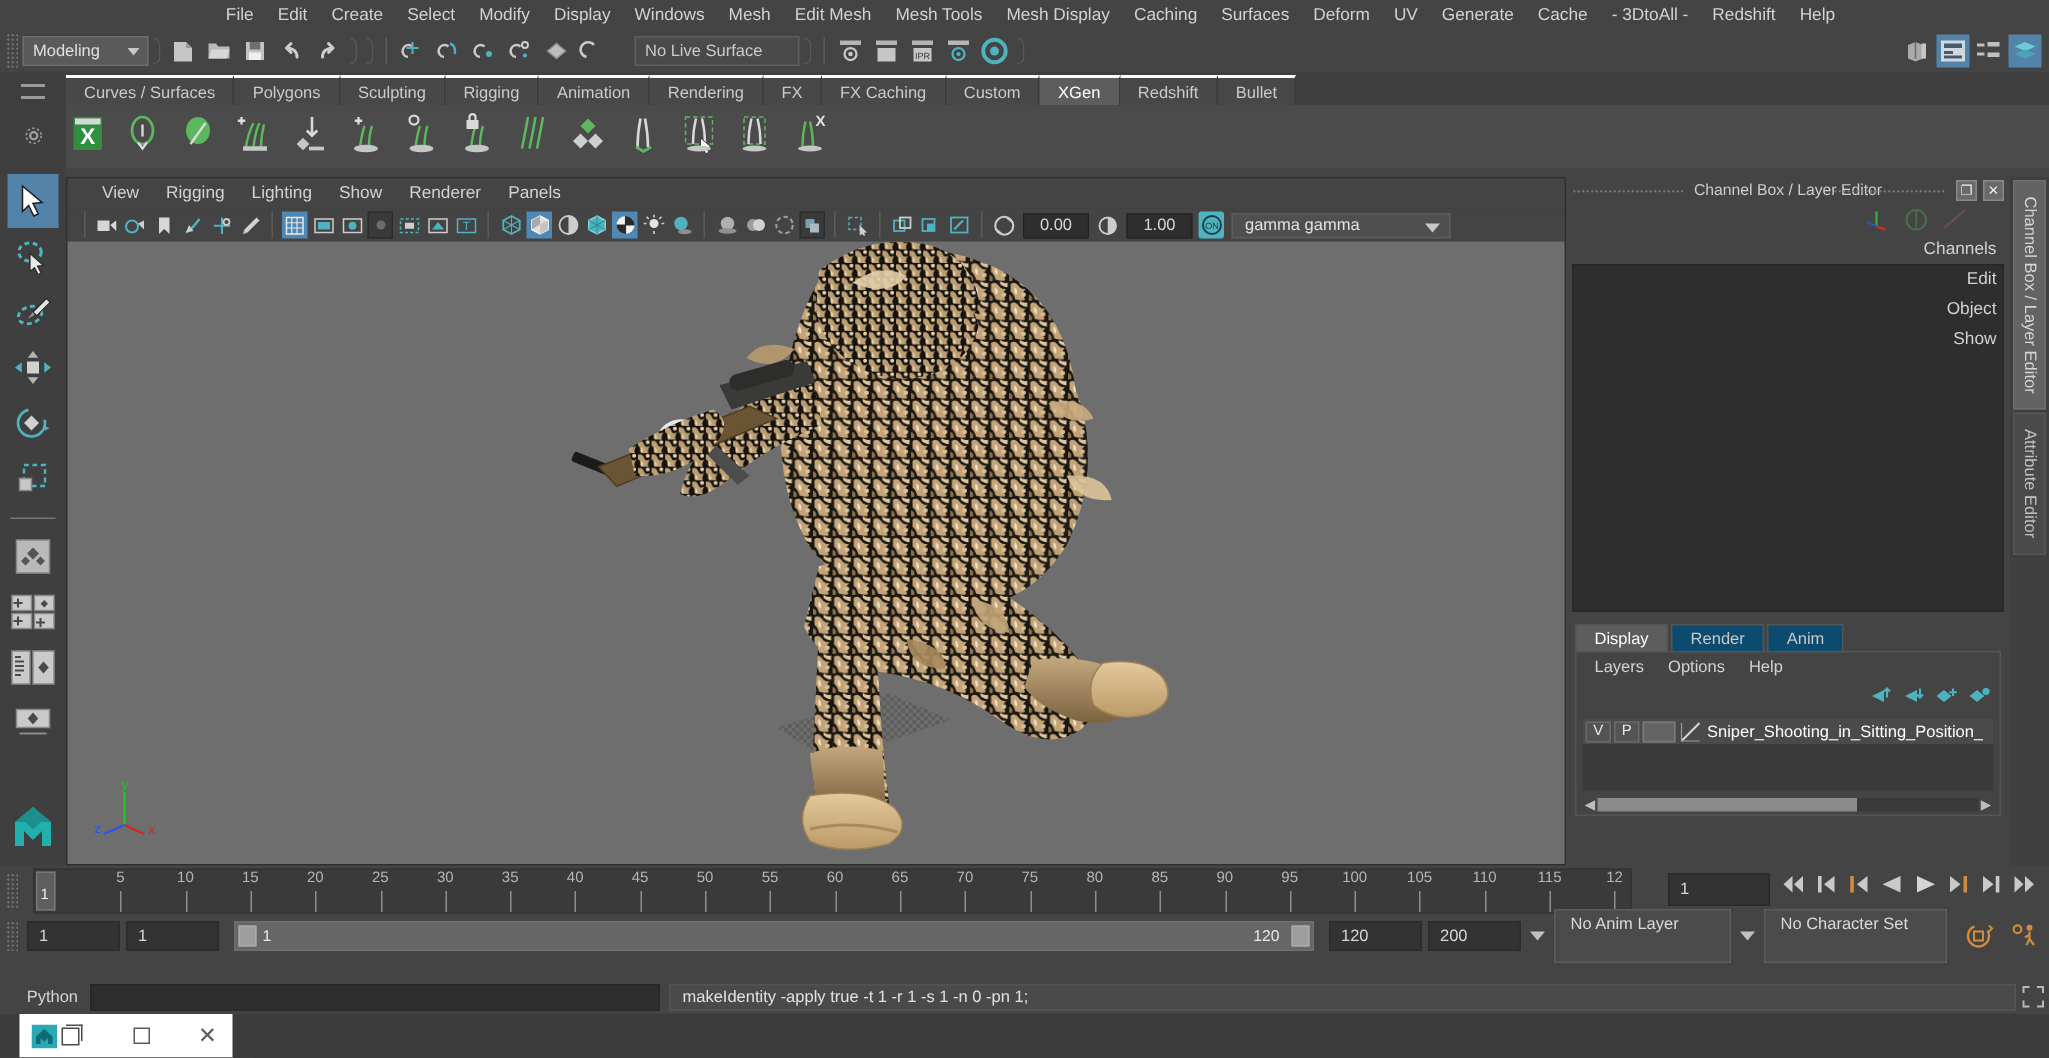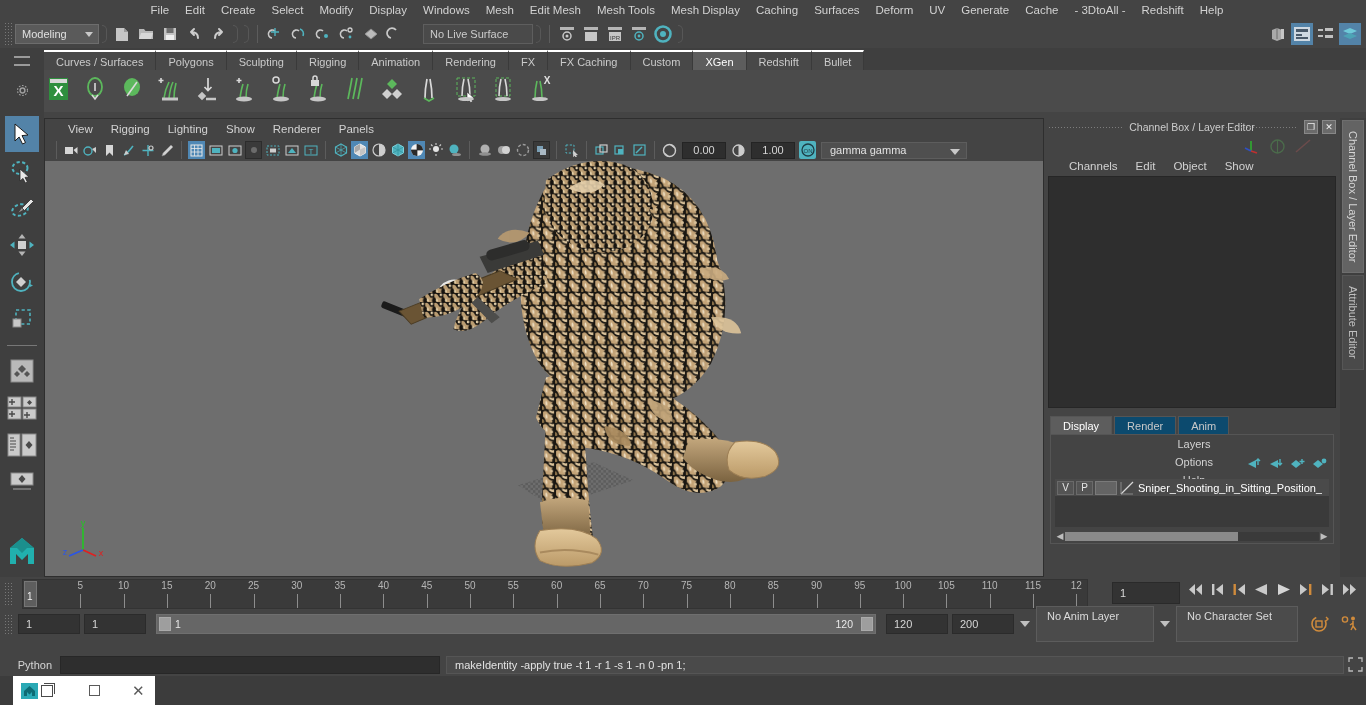--- a/index.html
+++ b/index.html
@@ -146,34 +146,34 @@
     background-image: radial-gradient(#7d7d7d 0.6px, transparent 0.7px);
     background-size: 3px 3px;
   }
   .rp-title .dotsL { left: 4px; } .rp-title .dotsR { right: 44px; }
   .rp-title .wbtn {
     position: absolute; top: 2px; width: 14px; height: 14px;
     background: #6a6a6a; border: 1px solid #888; color: #eee;
     font-size: 9px; line-height: 12px; text-align: center;
   }
   .rp-icons { height: 20px; display: flex; align-items: center; justify-content: flex-end; padding-right: 28px; }
-  .rp-menu { height: 20px; display: flex; align-items: flex-end; padding-left: 16px; }
+  .rp-menu { height: 20px; display: flex; align-items: flex-end; padding-left: 2px; flex-direction: column; }
   .rp-menu .mi { padding: 0 9px; font-size: 11.5px; color: #d2d2d2; line-height: 20px; }
   .channelbox {
     margin: 0 4px; height: 232px; background: #2e2e2e; border: 1px solid #262626;
   }
   .layer-tabs { display: flex; align-items: flex-end; height: 20px; margin: 6px 0 0 6px; }
   .ltab {
     padding: 0 12px; height: 18px; line-height: 18px; font-size: 11px;
     background: #0c4a6e; color: #c8c8c8; border: 1px solid #555; border-bottom: none;
     margin-right: 2px;
   }
   .ltab.active { background: #5d5d5d; color: #ffffff; }
   .layerbody { margin: 0 6px; border: 1px solid #555; background: #444; height: 110px; position: relative; }
-  .layer-menu { height: 20px; display: flex; align-items: center; padding-left: 4px; flex-direction: column; }
+  .layer-menu { height: 20px; display: flex; align-items: center; padding-left: 4px; }
   .layer-menu .mi { padding: 0 8px; font-size: 11px; line-height: 18px; color: #d2d2d2; }
   .layer-btns { height: 18px; display: flex; align-items: center; justify-content: flex-end; padding-right: 6px; gap: 7px; }
   .layerlist { position: absolute; left: 4px; right: 4px; top: 44px; bottom: 16px; background: #3a3a3a; }
   .layerrow { display: flex; align-items: center; height: 17px; background: #4a4a4a; padding: 0 2px; }
   .lcell {
     width: 17px; height: 14px; background: #545454; border: 1px solid #6a6a6a;
     font-size: 10px; color: #e6e6e6; text-align: center; line-height: 12px; margin-right: 2px;
   }
   .lblank { width: 22px; height: 14px; background: #646464; border: 1px solid #7a7a7a; margin-right: 3px; }
   .lname { font-size: 11px; color: #ffffff; white-space: nowrap; overflow: hidden; }

